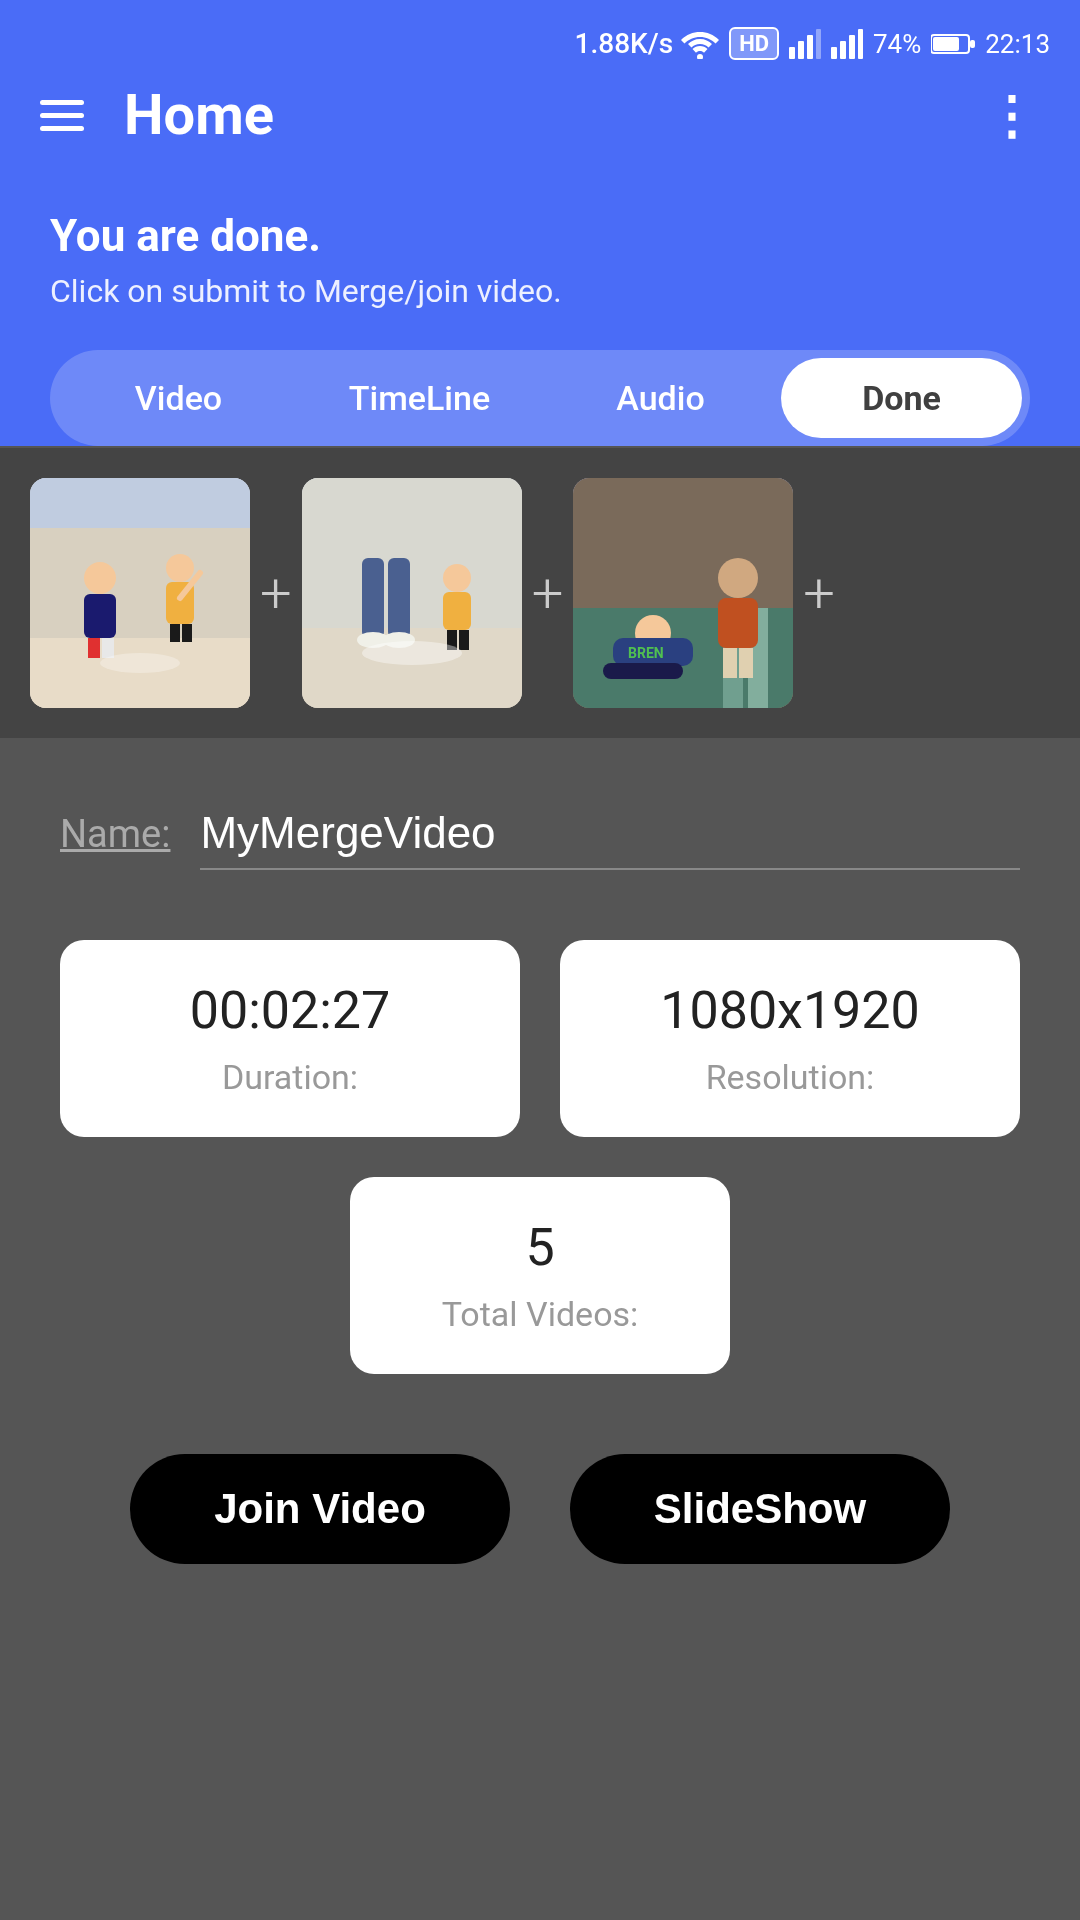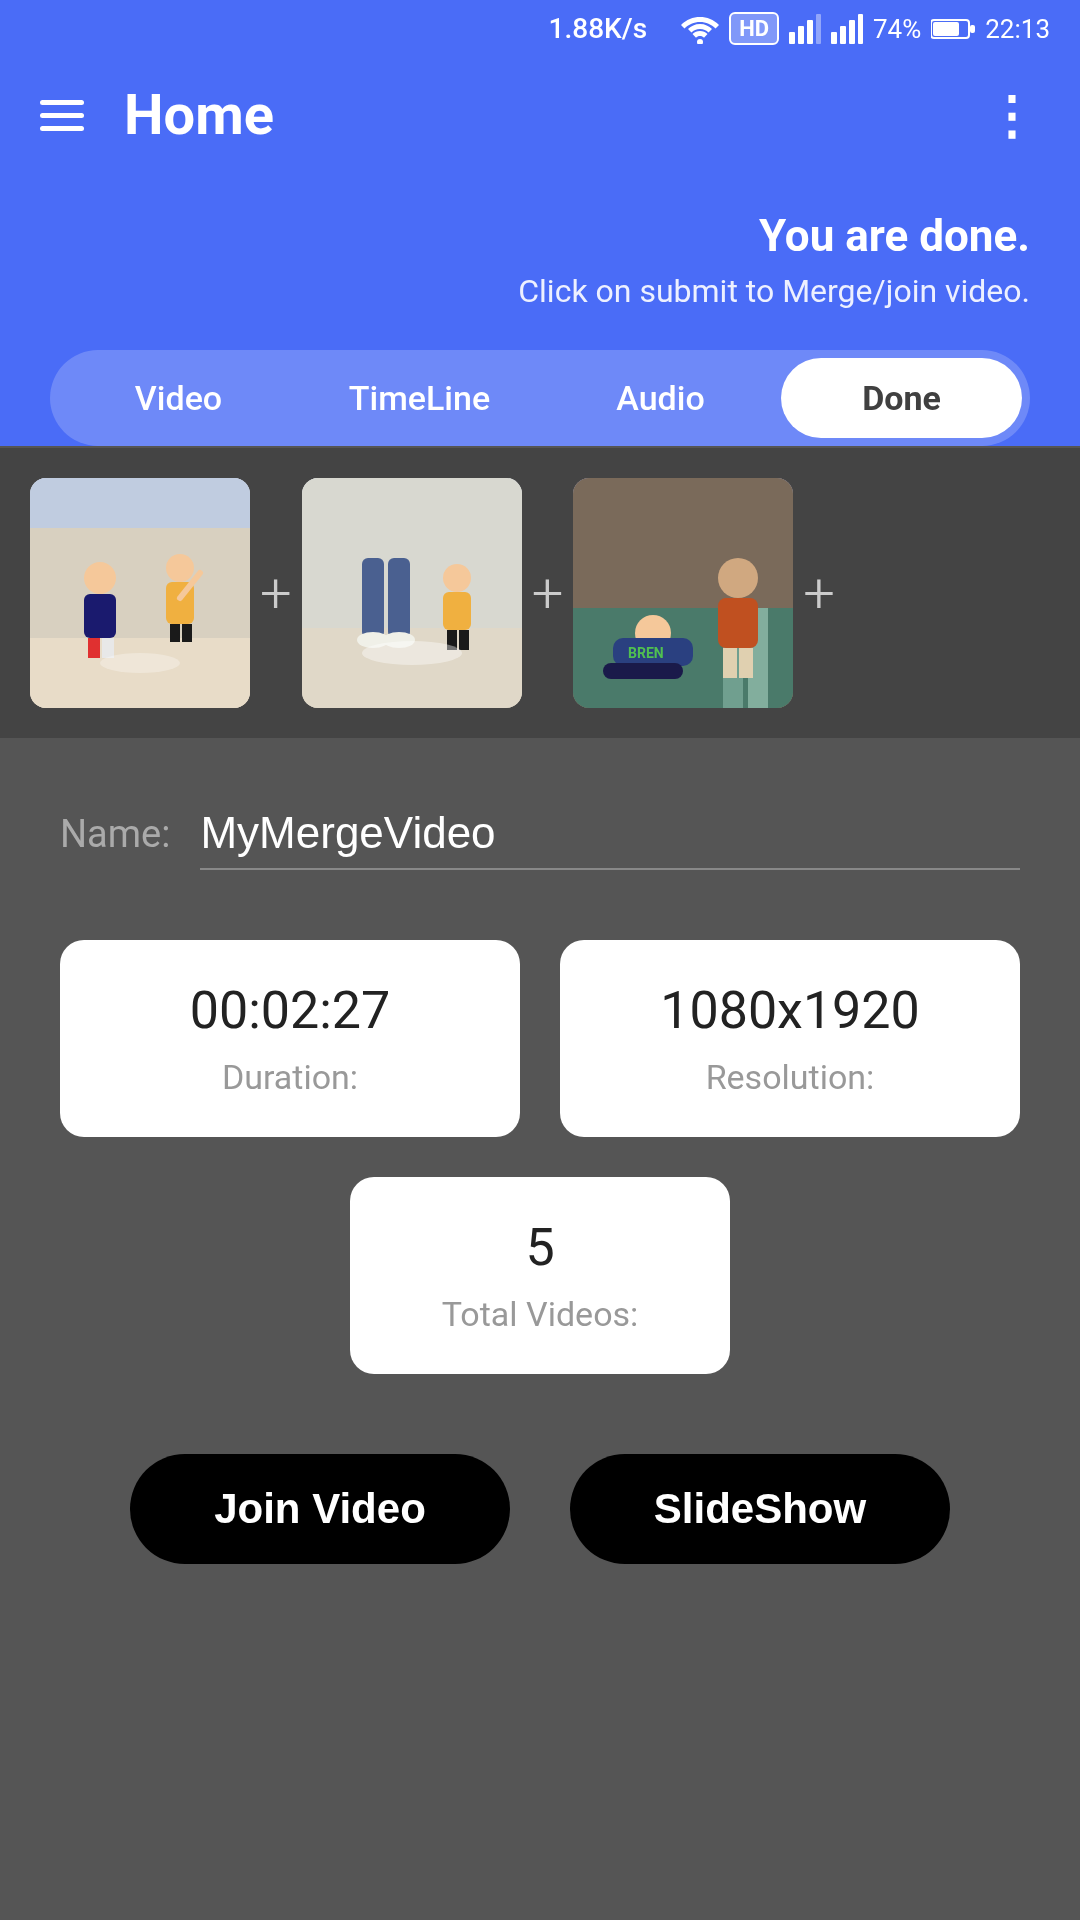--- a/index.html
+++ b/index.html
@@ -12,24 +12,24 @@
       background: #555;
       overflow-x: hidden;
     }
 
     
     .status-bar {
       width: 100%;
       height: 60px;
       background: #4a6cf7;
       display: flex;
-      align-items: flex-start;
+      align-items: flex-end;
       justify-content: flex-end;
-      padding: 12px 30px;
-      gap: 34px;
+      padding: 0 30px;
+      gap: 8px;
     }
     .status-bar-text {
       color: white;
       font-size: 28px;
       font-weight: 500;
     }
     .status-icons {
       display: flex;
       align-items: center;
       gap: 10px;
@@ -73,21 +73,20 @@
       font-size: 52px;
       font-weight: bold;
       letter-spacing: 2px;
       cursor: pointer;
     }
 
     
     .info-section {
       background: #4a6cf7;
       padding: 40px 50px 0 50px;
-      text-align: right;
     }
     .info-title {
       color: white;
       font-size: 44px;
       font-weight: bold;
       margin-bottom: 10px;
     }
     .info-subtitle {
       color: rgba(255,255,255,0.9);
       font-size: 32px;
@@ -157,20 +156,21 @@
     .name-section {
       padding: 60px 60px 30px 60px;
       display: flex;
       align-items: center;
       gap: 30px;
     }
     .name-label {
       color: #aaa;
       font-size: 38px;
       white-space: nowrap;
+      text-decoration: underline;
     }
     .name-input {
       flex: 1;
       background: transparent;
       border: none;
       border-bottom: 2px solid #888;
       color: white;
       font-size: 44px;
       padding: 10px 0;
       outline: none;

